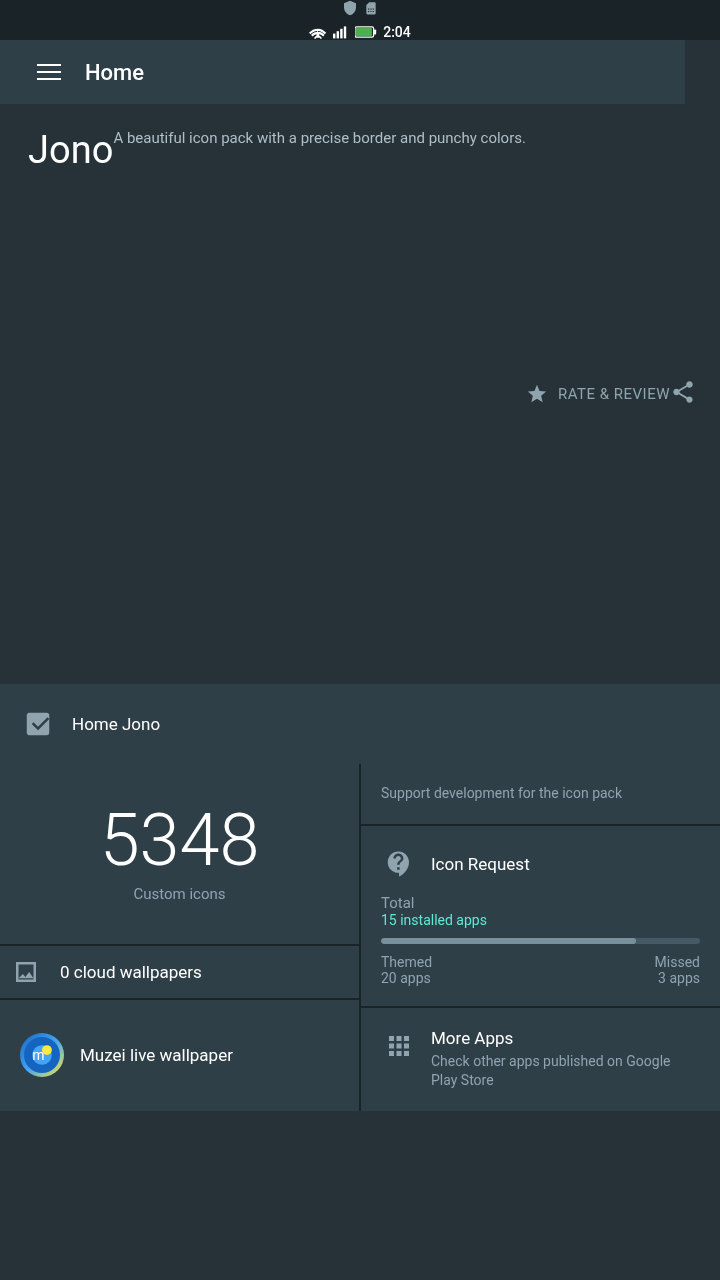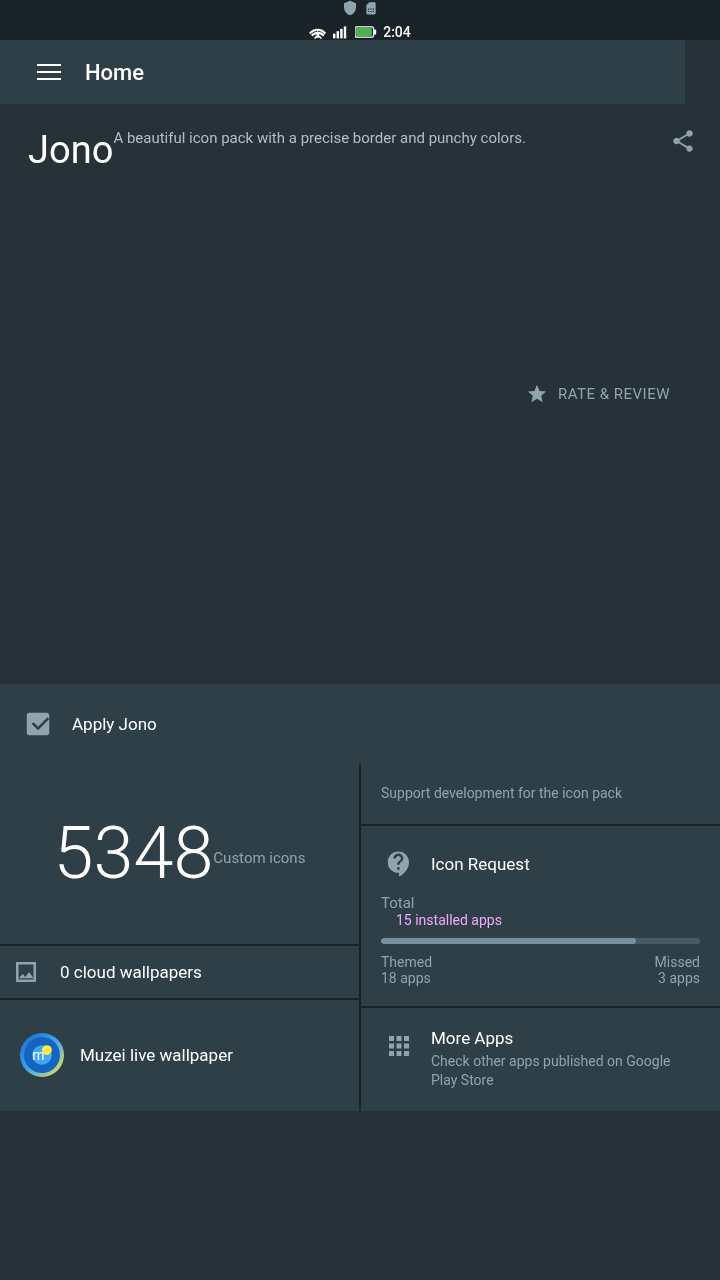--- a/index.html
+++ b/index.html
@@ -87,20 +87,21 @@
       margin-bottom: 14px;
     }
     .hero-subtitle {
       font-size: 15px;
       color: #b0bec5;
       margin-bottom: 20px;
       line-height: 1.4;
     }
     .hero-actions {
       display: flex;
+      align-items: center;
       justify-content: space-between;
     }
     .rate-review {
       display: flex;
       align-items: center;
       gap: 10px;
       color: #90a4ae;
       font-size: 15px;
       letter-spacing: 0.5px;
       cursor: pointer;
@@ -131,21 +132,21 @@
       color: #90a4ae;
       margin-top: 4px;
       line-height: 1.4;
     }
 
     
     .icons-card {
       background: #2e3f47;
       grid-column: 1 / 2;
       display: flex;
-      flex-direction: row;
+      flex-direction: column;
       align-items: center;
       justify-content: center;
       padding: 30px 20px;
       min-height: 180px;
     }
     .icons-count {
       font-size: 72px;
       font-weight: 300;
       color: #ffffff;
       line-height: 1;
@@ -190,22 +191,21 @@
     .icon-request-title {
       font-size: 17px;
       color: #fff;
     }
     .ir-total-label {
       font-size: 15px;
       color: #90a4ae;
     }
     .ir-count {
       font-size: 14px;
-      color: #f0abfc;
-      margin-left: 15px;
+      color: #5eead4;
     }
     .progress-bar-bg {
       width: 100%;
       height: 6px;
       background: #455a64;
       border-radius: 3px;
       margin: 10px 0;
       overflow: hidden;
     }
     .progress-bar-fill {
@@ -341,21 +341,21 @@
   </div>
 </div>
 
 <div style="width:720px; background:#1a2428;">
   <div class="card card-full" style="grid-column: unset;">
     <div class="icon-box">
       <svg width="30" height="30" viewBox="0 0 24 24" fill="#90a4ae">
           <path d="M19 3H5c-1.1 0-2 .9-2 2v14c0 1.1.9 2 2 2h14c1.1 0 2-.9 2-2V5c0-1.1-.9-2-2-2zm-7 14l-5-5 1.41-1.41L12 14.17l7.59-7.59L21 8l-9 9z"></path>
         </svg>
     </div>
-    <span class="card-label">Apply Jono</span>
+    <span class="card-label">Home Jono</span>
   </div>
 </div>
 
 <div style="width:720px; display:flex; gap:2px; background:#1a2428;">
 
   <div style="flex:1; display:flex; flex-direction:column; gap:2px; background:#1a2428;">
 
     <div class="icons-card">
       <span class="icons-count">5348</span>
       <span class="icons-count-label">Custom icons</span>
@@ -402,21 +402,21 @@
         <span class="icon-request-title">Icon Request</span>
       </div>
       <p class="ir-total-label">Total</p>
       <p class="ir-count">15 installed apps</p>
       <div class="progress-bar-bg">
         <div class="progress-bar-fill" style="width: 80%;"></div>
       </div>
       <div class="ir-stats">
         <div>
           <div class="ir-stat-label">Themed</div>
-          <div class="ir-stat-value">18 apps</div>
+          <div class="ir-stat-value">20 apps</div>
         </div>
         <div style="text-align:right;">
           <div class="ir-stat-label">Missed</div>
           <div class="ir-stat-value">3 apps</div>
         </div>
       </div>
     </div>
 
     <div class="more-apps-card">
       <div class="icon-box">

